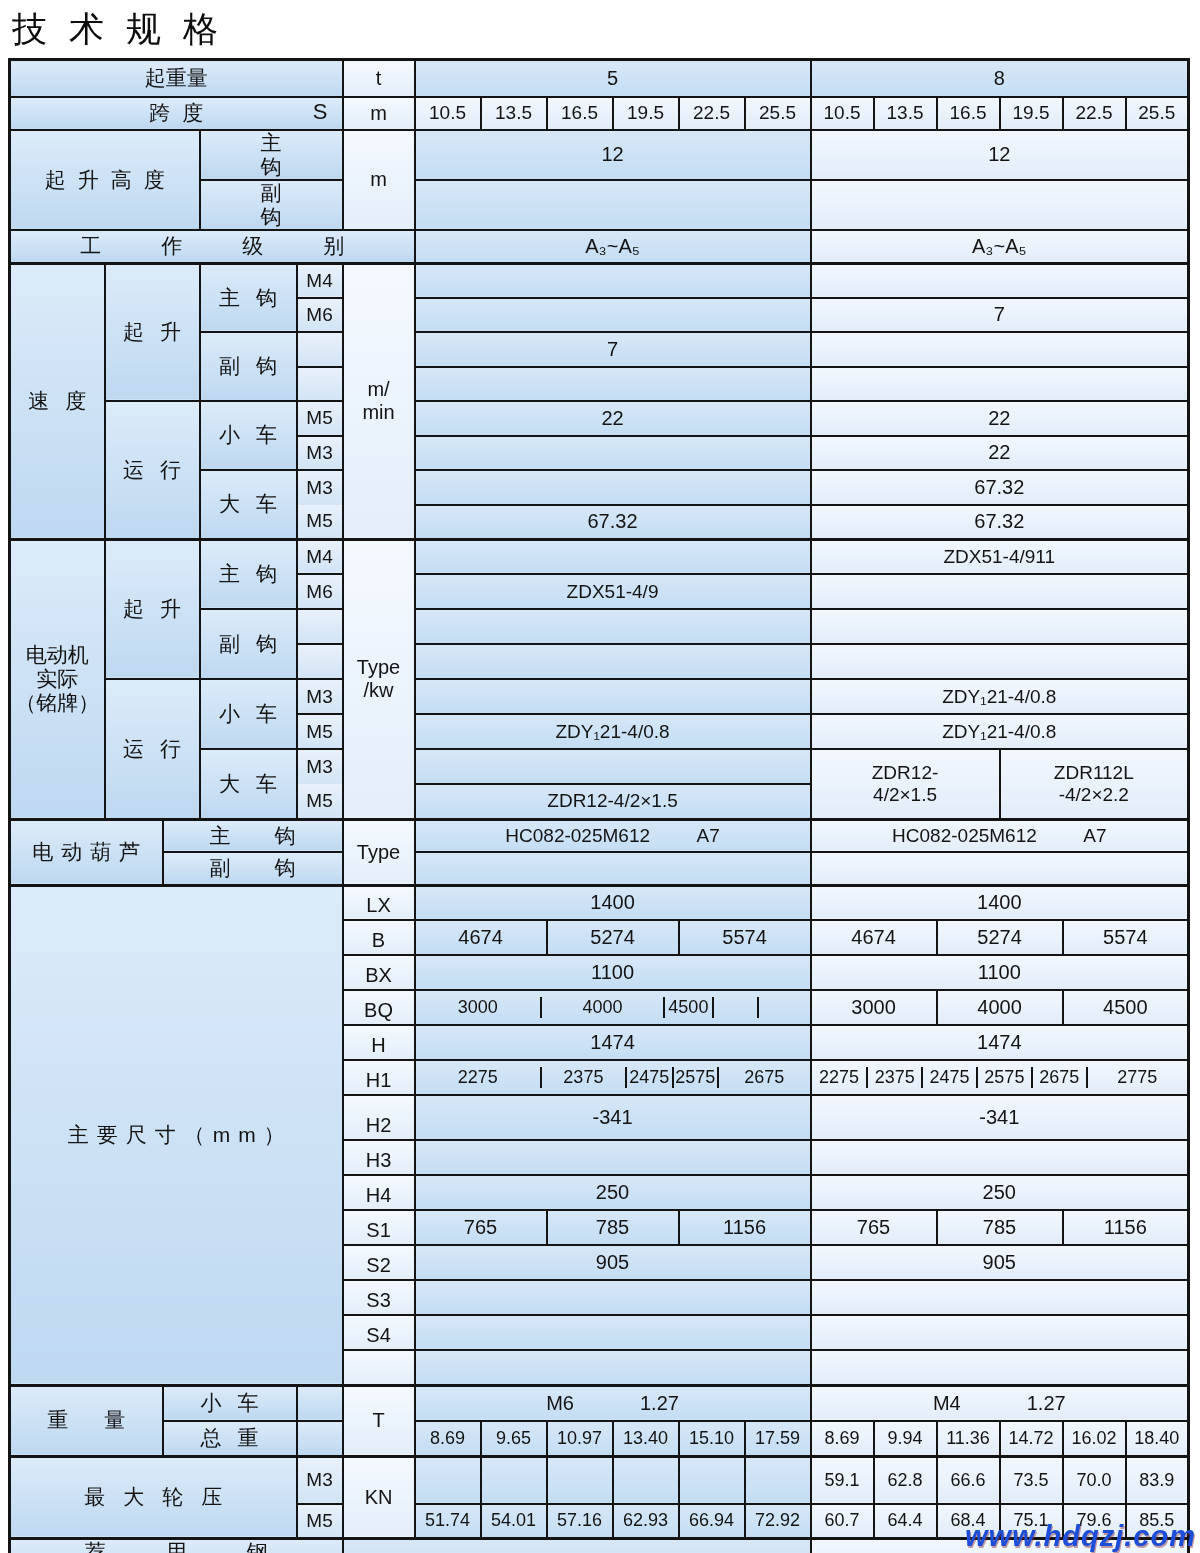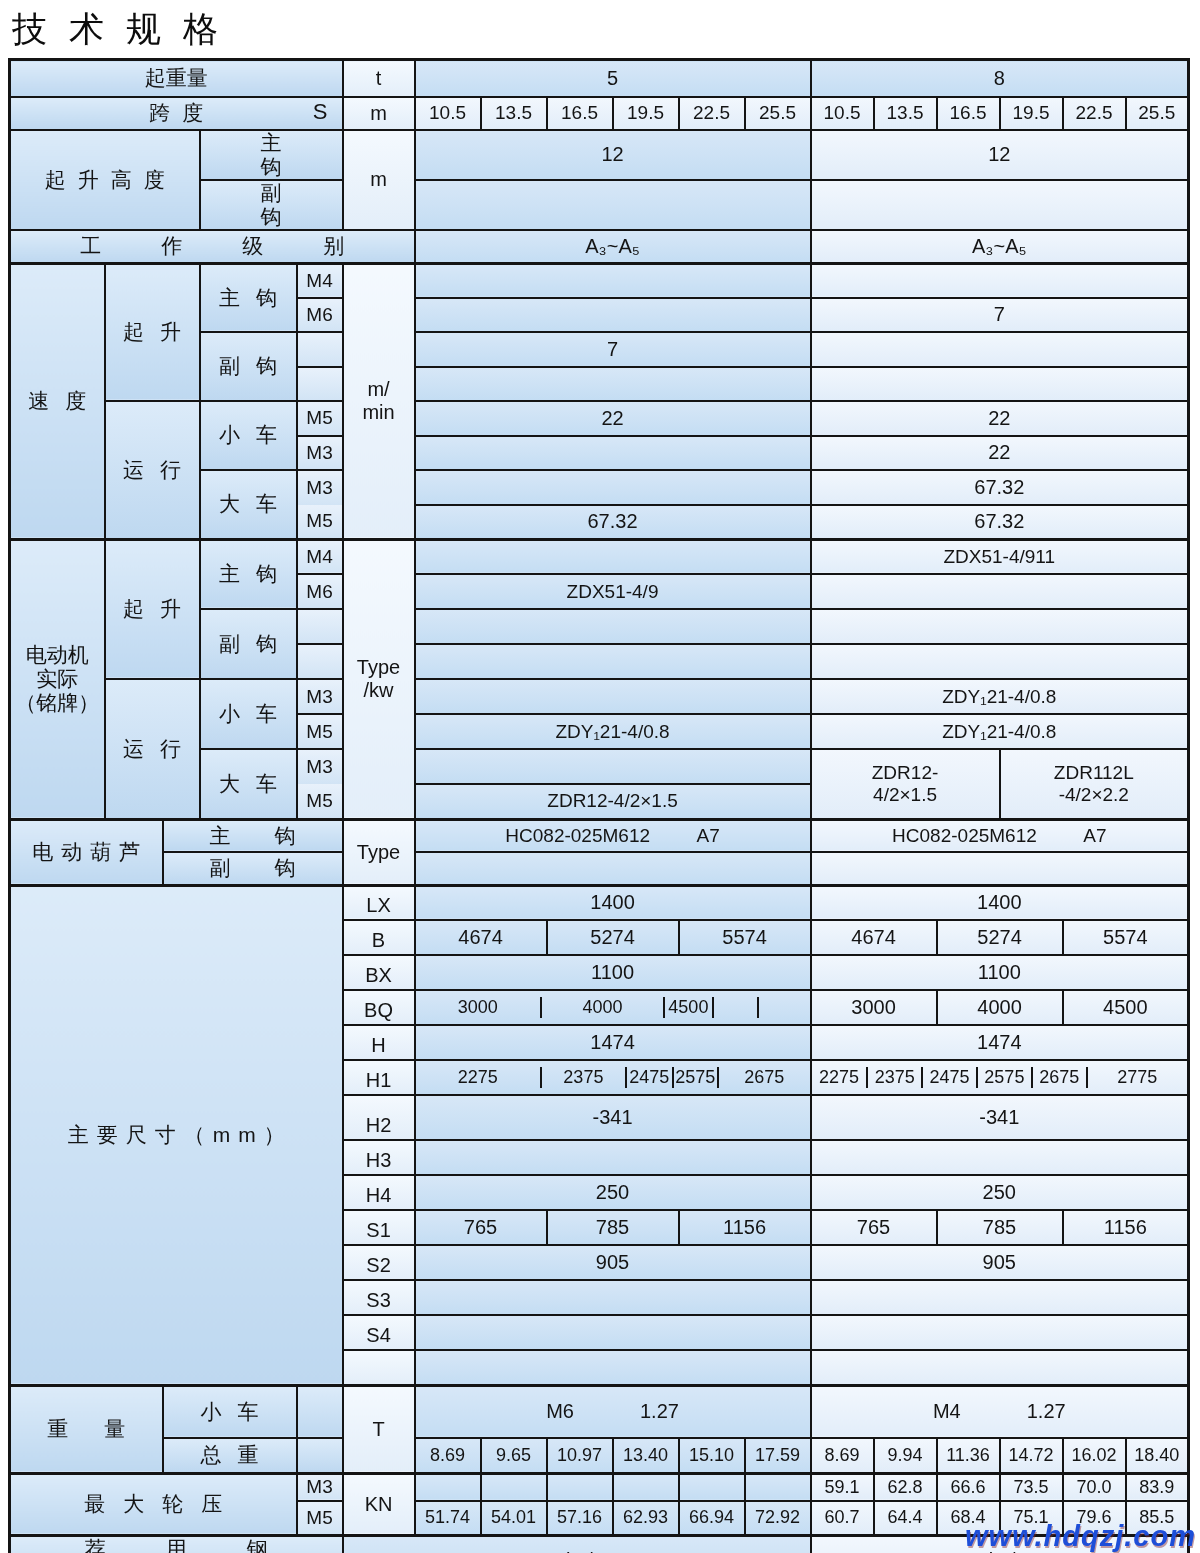--- a/index.html
+++ b/index.html
@@ -333,21 +333,21 @@
       <td class="un bot">S4</td>
       <td class="d5" colspan="6"></td>
       <td class="d8" colspan="6"></td>
     </tr>
     <tr style="height:35px">
       <td class="un"></td>
       <td class="d5" colspan="6"></td>
       <td class="d8" colspan="6"></td>
     </tr>
 
-    <tr class="sec" style="height:53px">
+    <tr class="sec" style="height:36px">
       <td class="lab sp36" colspan="2" rowspan="2">重量</td>
       <td class="lab sp16" colspan="2">小车</td>
       <td class="lab"></td>
       <td class="un" rowspan="2">T</td>
       <td class="d5" colspan="6">
         <div class="two">
           <span>M6</span>
           <span>1.27</span>
         </div>
       </td>
@@ -368,21 +368,21 @@
       <td class="d5 sm">15.10</td>
       <td class="d5 sm">17.59</td>
       <td class="d8 sm">8.69</td>
       <td class="d8 sm">9.94</td>
       <td class="d8 sm">11.36</td>
       <td class="d8 sm">14.72</td>
       <td class="d8 sm">16.02</td>
       <td class="d8 sm">18.40</td>
     </tr>
 
-    <tr class="sec" style="height:28px">
+    <tr class="sec" style="height:48px">
       <td class="lab sp18" colspan="4" rowspan="2">最大轮压</td>
       <td class="mg">M3</td>
       <td class="un" rowspan="2">KN</td>
       <td class="d5 sm"></td>
       <td class="d5 sm"></td>
       <td class="d5 sm"></td>
       <td class="d5 sm"></td>
       <td class="d5 sm"></td>
       <td class="d5 sm"></td>
       <td class="d8 sm">59.1</td>

